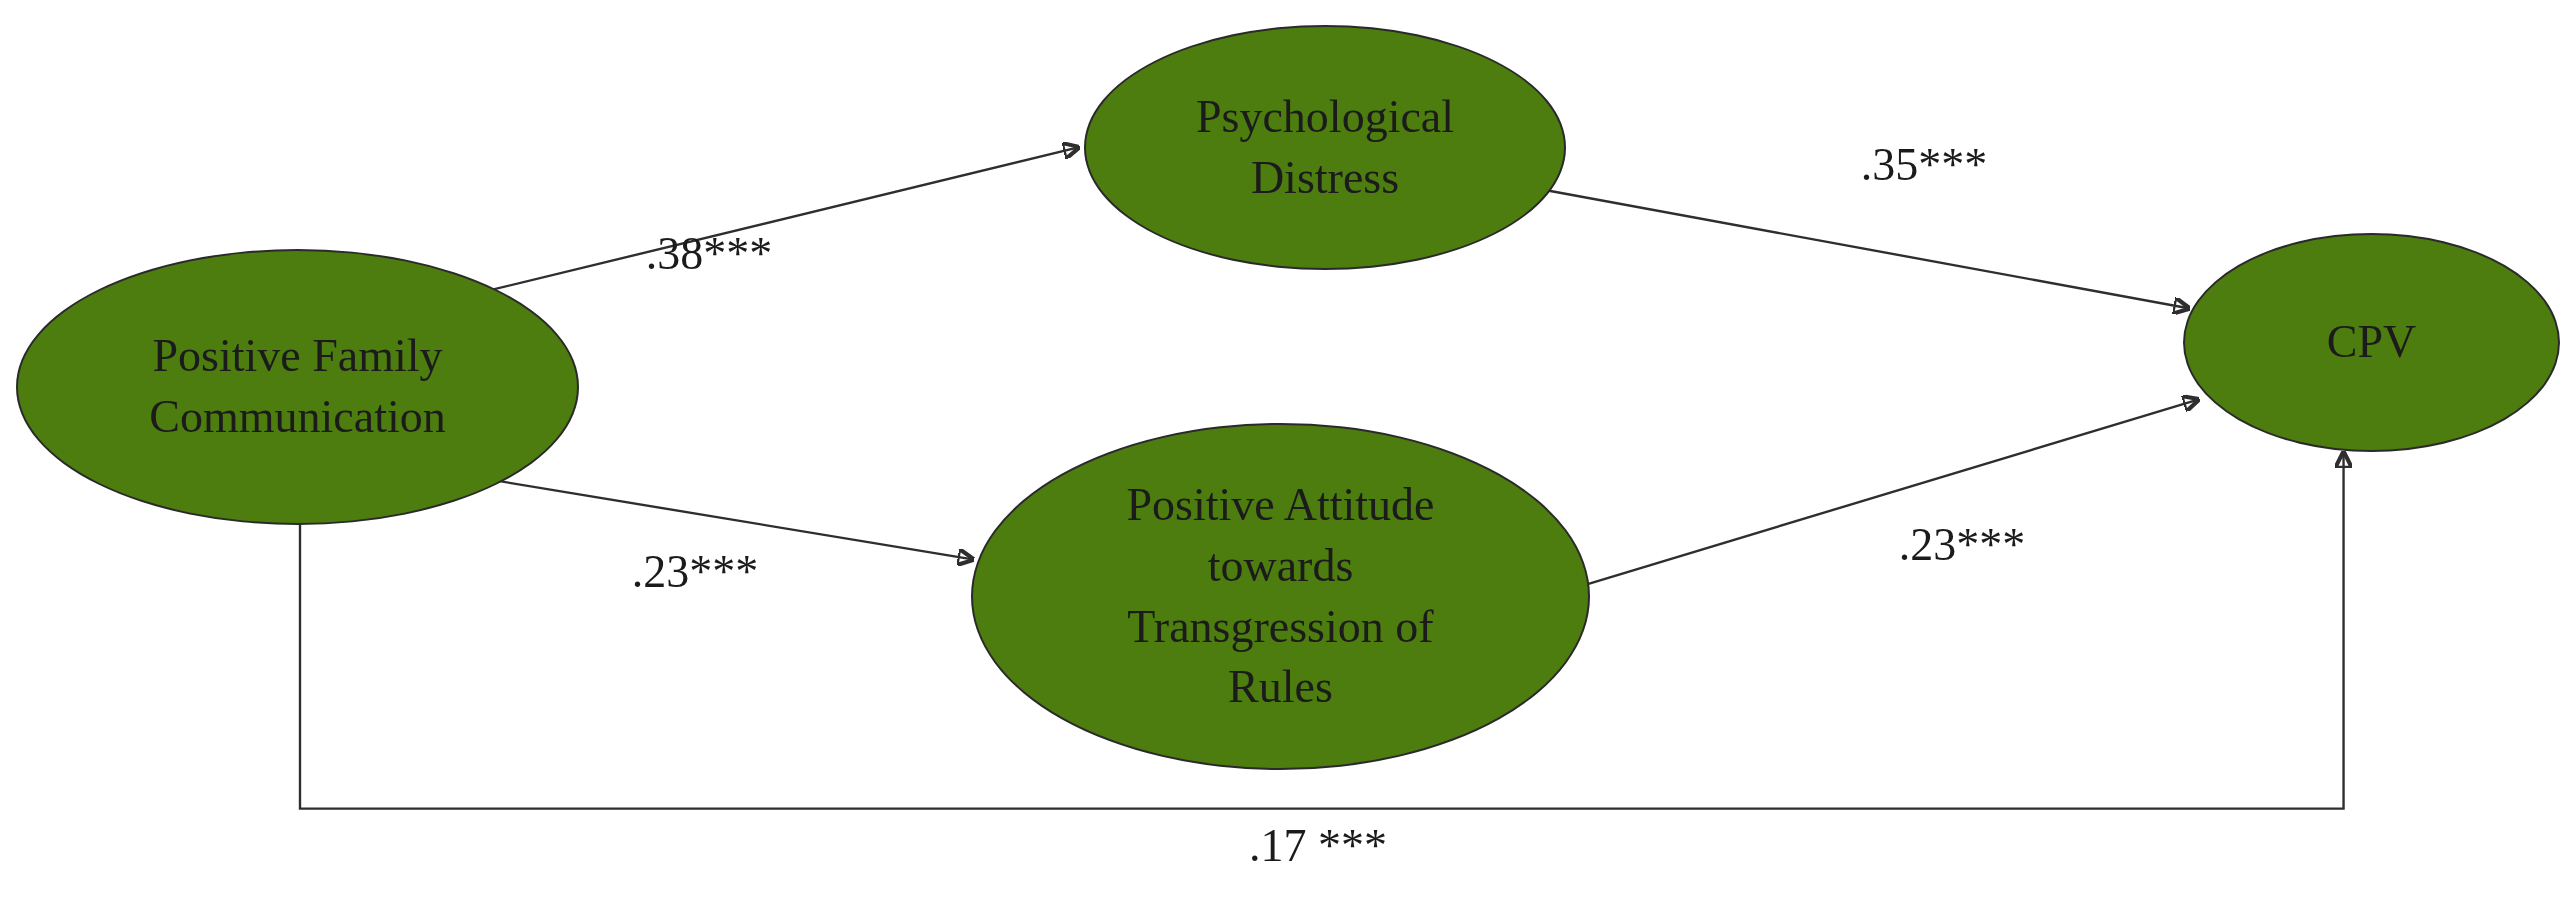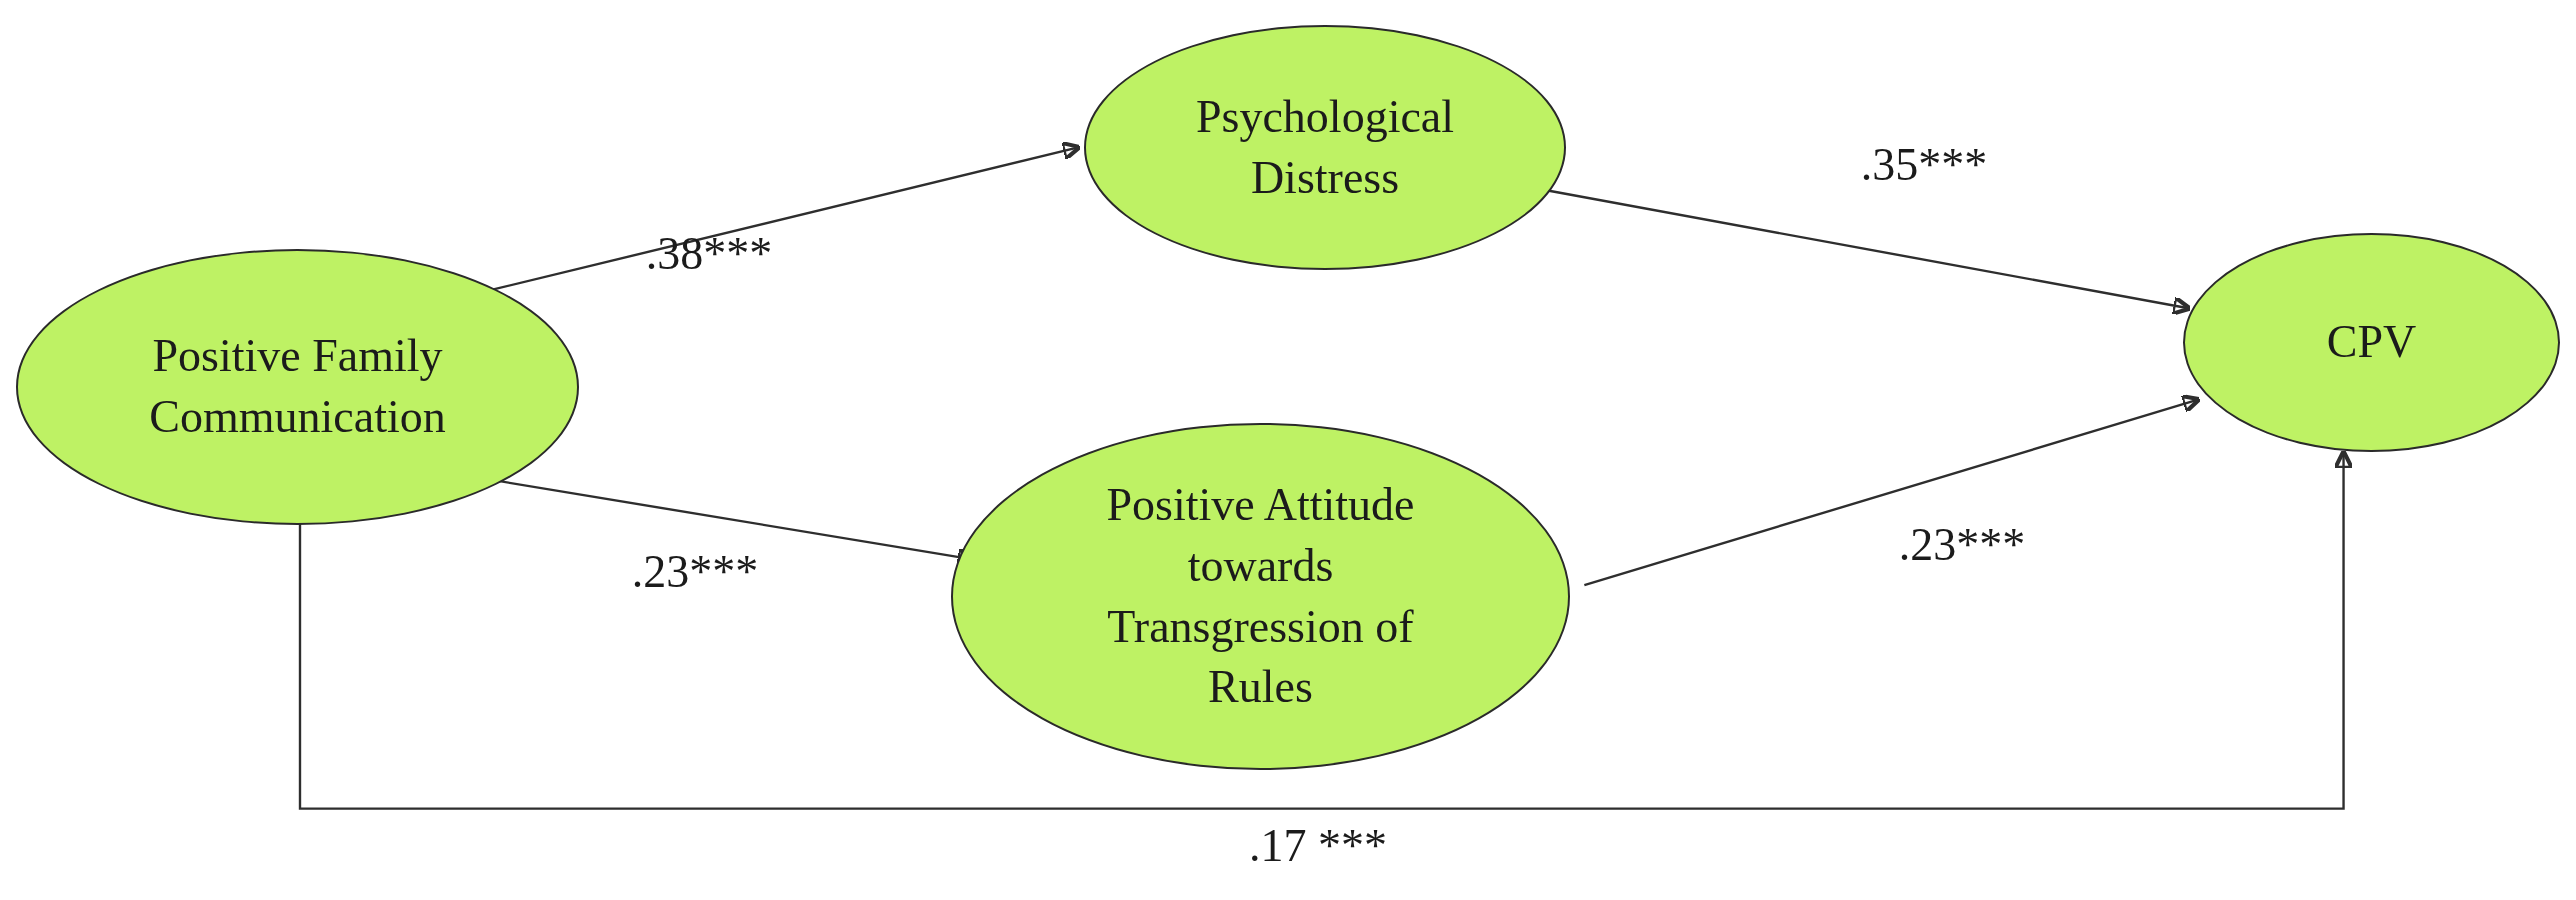--- a/index.html
+++ b/index.html
@@ -25,35 +25,35 @@
   }
   .arrows path, .arrows polyline {
     fill: none;
     stroke: #2e2e2e;
     stroke-width: 2.5;
   }
   .node {
     position: absolute;
     border: 2.4px solid #2a2a2a;
     border-radius: 50%;
-    background: #bef264;
+    background: #4d7c0f;
     display: flex;
     align-items: center;
     justify-content: center;
     box-sizing: border-box;
   }
   .node .label {
     white-space: pre-line;
     text-align: center;
     font-size: 46px;
     line-height: 1.32;
   }
   .node-ofc  { left: 16px;   top: 249px; width: 563px; height: 276px; }
   .node-pd   { left: 1084px; top: 25px;  width: 482px; height: 245px; }
-  .node-pa   { left: 951px; top: 423px; width: 619px; height: 347px; font-family: Liberation Serif, serif; }
+  .node-pa   { left: 971px; top: 423px; width: 619px; height: 347px; font-family: Liberation Serif, serif; }
   .node-cpv  { left: 2183px; top: 233px; width: 377px; height: 219px; font-family: Liberation Serif, serif; }
   .coef {
     position: absolute;
     transform: translate(-50%, -50%);
     font-size: 46px;
     white-space: nowrap;
   }
   .coef-1 { left: 709px;  top: 207px; margin-top: 46px; }
   .coef-2 { left: 1924px; top: 164px; }
   .coef-3 { left: 695px;  top: 571px; }

